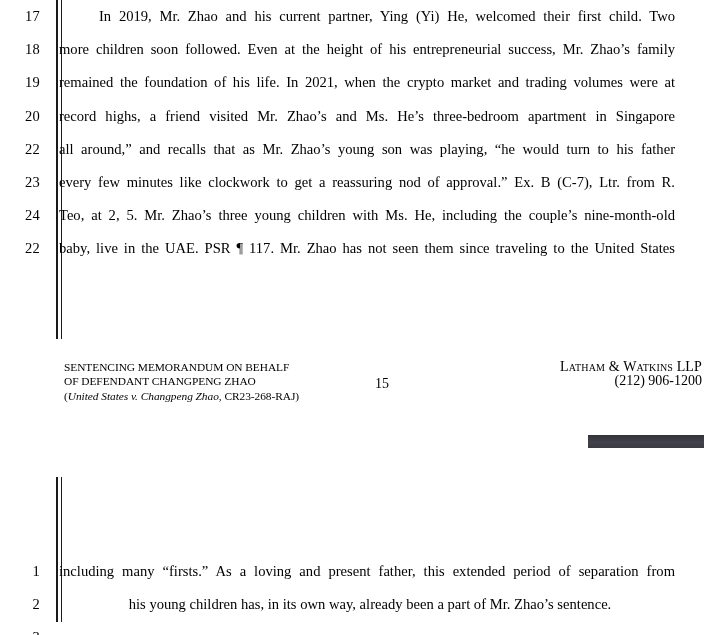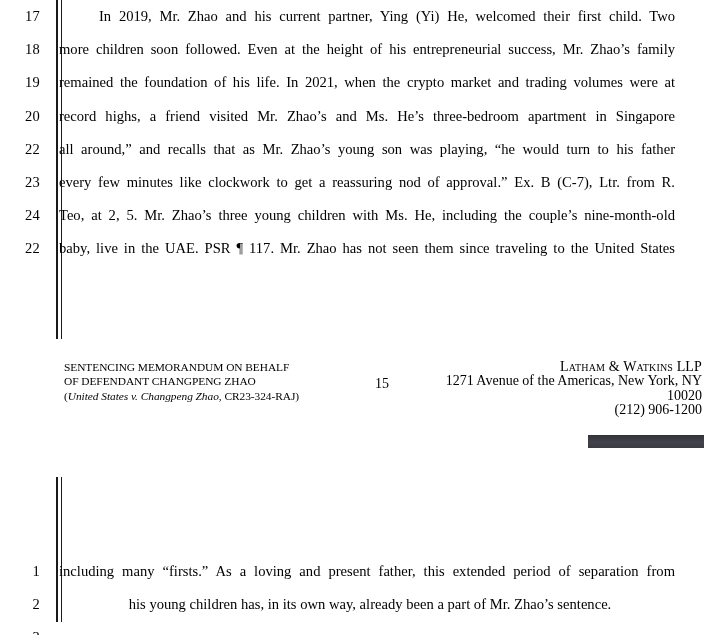--- a/index.html
+++ b/index.html
@@ -184,26 +184,25 @@
       <div class="line-row">
         <div class="line-no">22</div>
         <div class="line-text justify">baby, live in the UAE.  PSR ¶ 117.  Mr. Zhao has not seen them since traveling to the United States</div>
       </div>
     </div>
 
   <div class="footer">
     <div class="footer-left">
       <div>SENTENCING MEMORANDUM ON BEHALF</div>
       <div>OF DEFENDANT CHANGPENG ZHAO</div>
-      <div><span>(</span><span class="it">United States v. Changpeng Zhao</span><span>, CR23-324-RAJ)</span></div>
+      <div><span>(</span><span class="it">United States v. Changpeng Zhao</span><span>, CR23-268-RAJ)</span></div>
     </div>
     <div class="footer-center">15</div>
     <div class="footer-right">
       <div class="smallcaps">Latham &amp; Watkins LLP</div>
-      <div>1271 Avenue of the Americas, New York, NY 10020</div>
       <div>(212) 906-1200</div>
     </div>
   </div>
 </div>
 
 <div id="page-gap"></div>
 
 <div class="page" id="page-lower">
 
   <div class="rule" id="rule-lower"></div>

